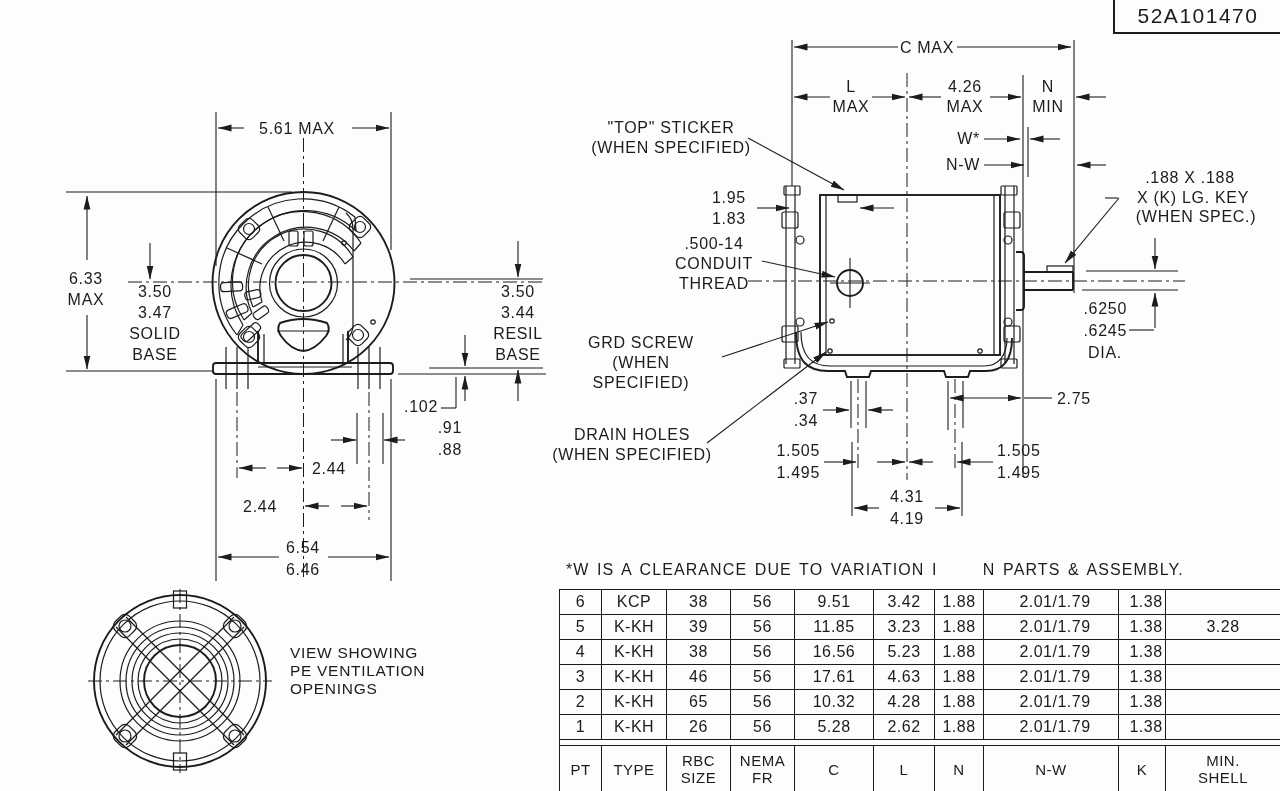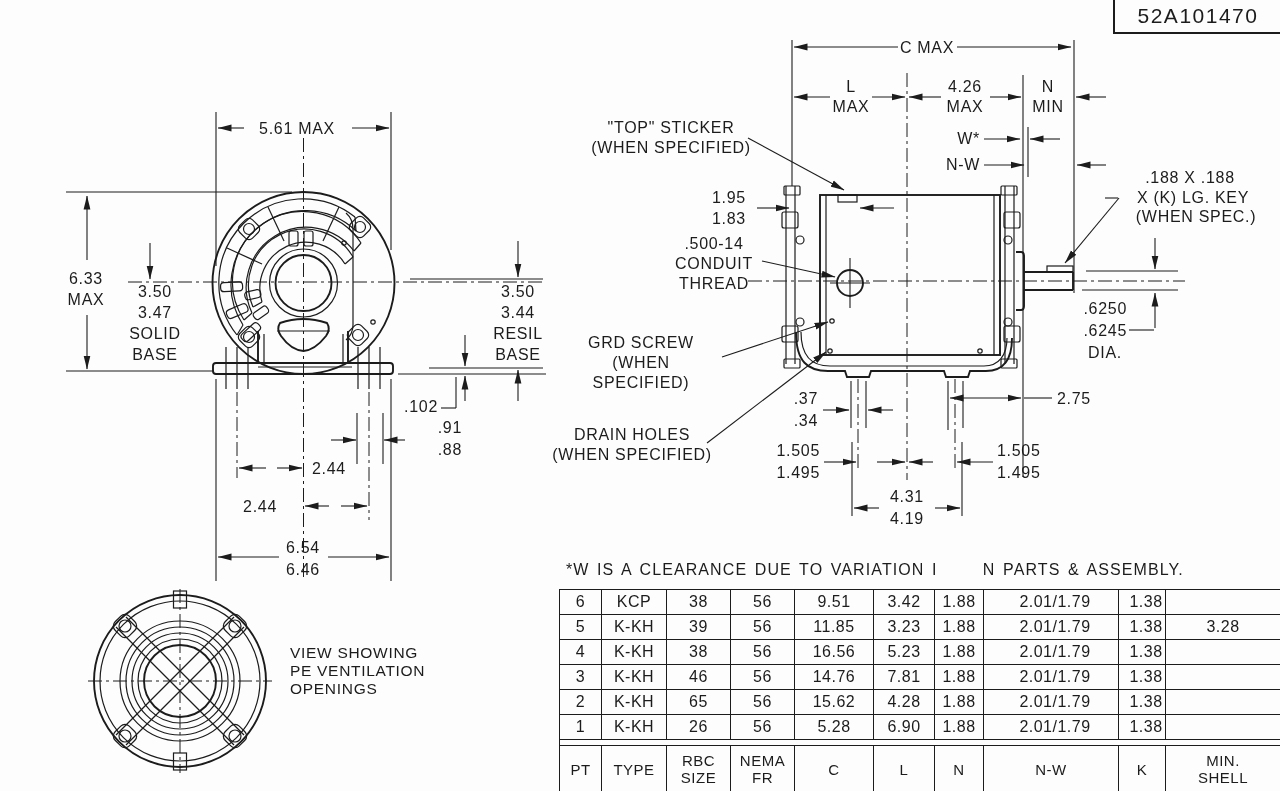--- a/index.html
+++ b/index.html
@@ -436,46 +436,46 @@
             <td>1.88</td>
             <td class="al">2.01/1.79</td>
             <td class="al">1.38</td>
             <td></td>
           </tr>
           <tr>
             <td>3</td>
             <td>K-KH</td>
             <td>46</td>
             <td>56</td>
-            <td>14.76</td>
-            <td>7.81</td>
+            <td>17.61</td>
+            <td>4.63</td>
             <td>1.88</td>
             <td class="al">2.01/1.79</td>
             <td class="al">1.38</td>
             <td></td>
           </tr>
           <tr>
             <td>2</td>
             <td>K-KH</td>
             <td>65</td>
             <td>56</td>
-            <td>15.62</td>
+            <td>10.32</td>
             <td>4.28</td>
             <td>1.88</td>
             <td class="al">2.01/1.79</td>
             <td class="al">1.38</td>
             <td></td>
           </tr>
           <tr>
             <td>1</td>
             <td>K-KH</td>
             <td>26</td>
             <td>56</td>
             <td>5.28</td>
-            <td>6.90</td>
+            <td>2.62</td>
             <td>1.88</td>
             <td class="al">2.01/1.79</td>
             <td class="al">1.38</td>
             <td></td>
           </tr>
           <tr class="gap-row">
             <td colspan="10"></td>
           </tr>
           <tr class="hdr-row">
             <td>PT</td>

